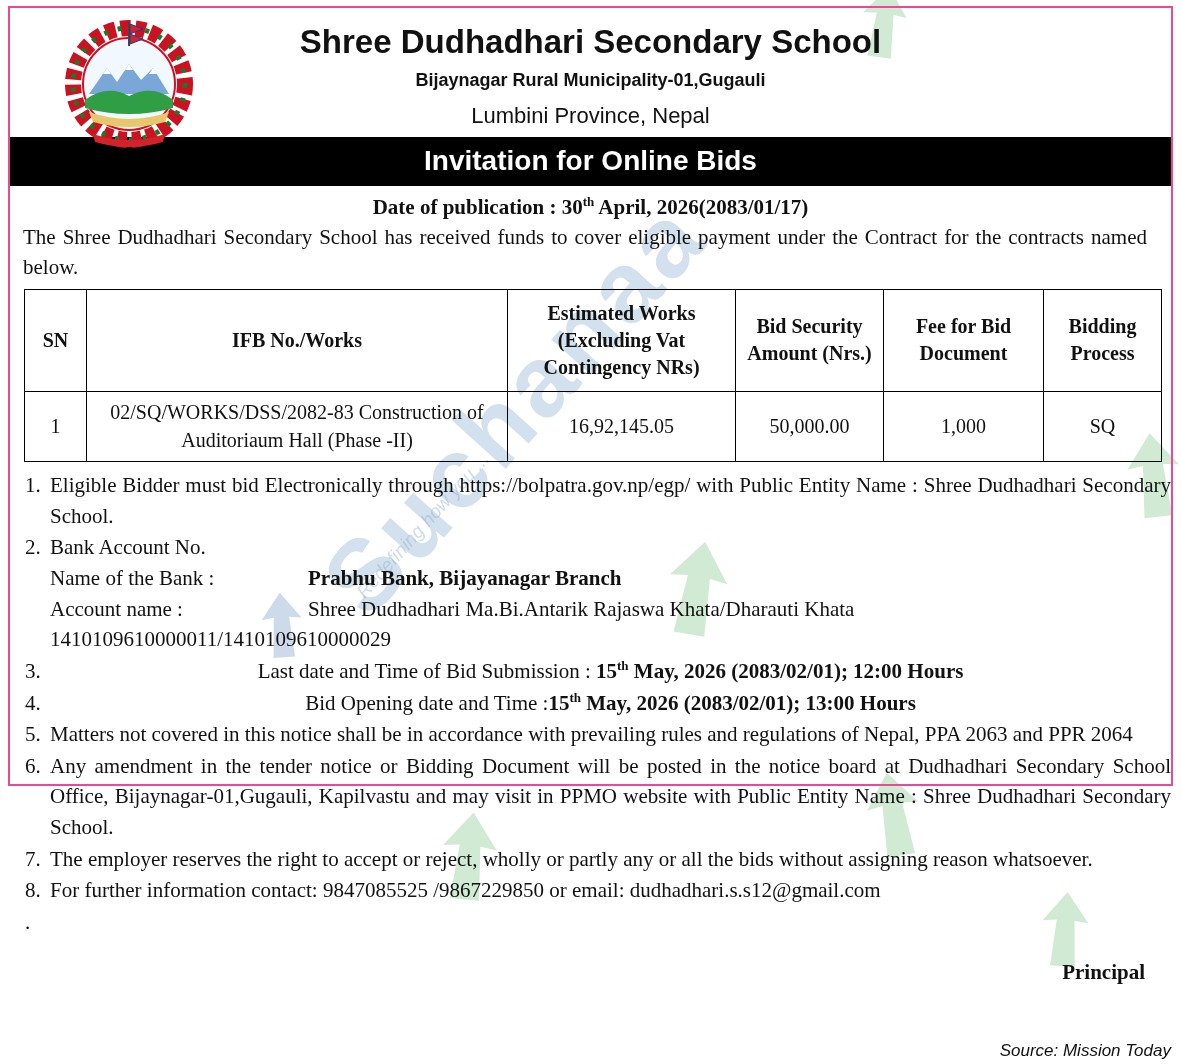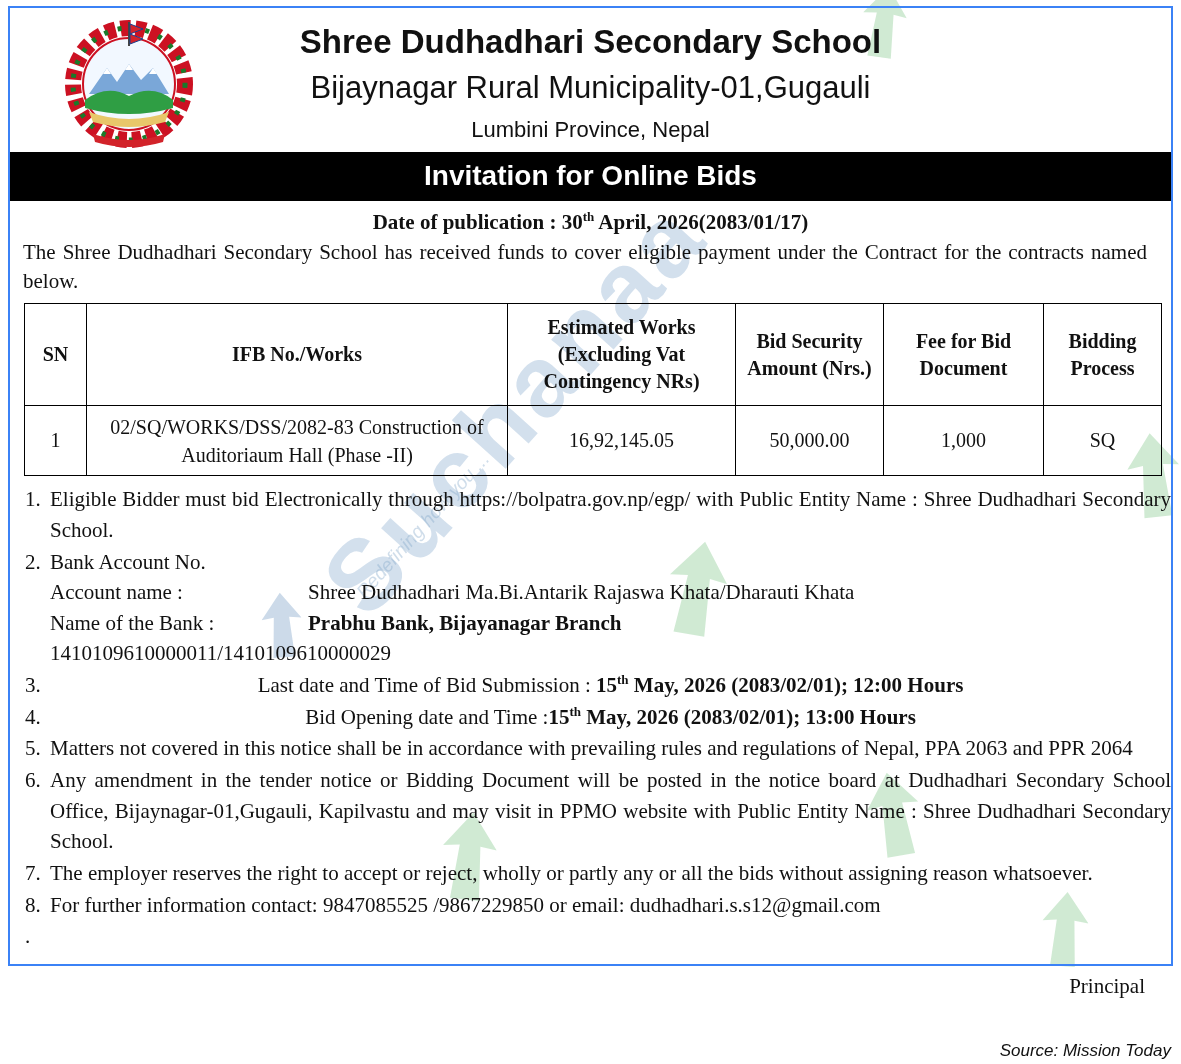--- a/index.html
+++ b/index.html
@@ -2,22 +2,22 @@
 <html><head>
 <meta charset="utf-8">
 <style>
   * { box-sizing: border-box; }
   html, body { margin:0; padding:0; background:#ffffff; }
   .page {
     position:relative; width:1181px; height:1064px; background:#fff;
     font-family:"Liberation Serif", serif; color:#111; overflow:hidden;
   }
   .doc {
-    position:absolute; left:8px; top:6px; width:1165px; height:960px;
-    border:2px solid #3b82f6; background:transparent;
+    position:absolute; left:8px; top:6px; width:1165px; height:780px;
+    border:2px solid #ec4899; background:transparent;
   }
   
   .wm-layer { position:absolute; inset:0; z-index:0; pointer-events:none; }
   .wm-text {
     position:absolute; left:300px; top:560px;
     transform:rotate(-48deg); transform-origin:left top;
     font-family:"Liberation Sans", sans-serif; font-weight:bold;
     font-size:100px; letter-spacing:5px; color:rgba(122,160,199,0.33);
   }
   .wm-tag {
@@ -27,21 +27,21 @@
     font-size:19px; color:rgba(130,165,200,0.38);
   }
   .wm-arrow { position:absolute; opacity:0.38; }
   .wm-arrow svg { display:block; }
   
   .content { position:relative; z-index:1; width:100%; height:100%; }
   .doc-header { position:relative; padding-top:8px; }
   .logo { position:absolute; left:48px; top:2px; width:142px; height:140px; }
   .title-block { text-align:center; font-family:"Liberation Sans", sans-serif; }
   .school-name { font-size:33px; font-weight:bold; margin:8px 0 0; line-height:1.1; }
-  .municipality { font-size:31px; font-weight:normal; margin:11px 0 12px; line-height:1.1; }
+  .municipality { font-size:18px; font-weight:bold; margin:11px 0 12px; line-height:1.1; }
   .province { font-size:22px; font-weight:normal; margin:13px 0 2px; line-height:1.1; }
   .banner {
     background:#000; color:#fff; text-align:center;
     font-family:"Liberation Sans", sans-serif; font-weight:bold;
     font-size:28px; padding:8px 0 9px; margin-top:9px;
   }
   .pub-date { text-align:center; font-weight:bold; font-size:21px; margin:9px 0 2px; }
   sup { font-size:0.62em; line-height:0; vertical-align:super; }
   .intro { font-size:21px; line-height:1.42; text-align:justify; margin:3px 24px 6px 13px; }
   table.bids { border-collapse:collapse; margin:4px 0 4px 14px; table-layout:fixed; width:1137px; }
@@ -52,21 +52,21 @@
   table.bids th { font-weight:bold; height:102px; line-height:1.35; }
   table.bids td { height:70px; }
   td.works { text-align:left; padding-left:10px; line-height:1.4;margin-top:25px; }
   .notes { margin:8px 0 0; font-size:21px; }
   .note { display:flex; margin:1px 0; line-height:1.46; }
   .note-num { flex:0 0 40px; padding-left:15px; }
   .note-body { flex:1; text-align:justify; }
   .bank-line { display:flex; }
   .bank-label { flex:0 0 258px; }
   .bold { font-weight:bold; }
-  .principal { text-align:right; font-weight:normal; font-size:21px; margin:22px 26px 0 12px; }
+  .principal { text-align:right; font-weight:bold; font-size:21px; margin:22px 26px 0 12px; }
   .source {
     position:absolute; right:10px; top:1041px; z-index:2;
     font-family:Liberation Sans, sans-serif; font-style:italic; font-size:17px;
   }
 </style>
 </head>
 <body>
 
 <div class="page">
 
@@ -182,26 +182,26 @@
         <div class="note">
           <span class="note-num">1.</span>
           <div class="note-body">Eligible Bidder must  bid Electronically through https://bolpatra.gov.np/egp/ with Public Entity Name : Shree Dudhadhari Secondary School.</div>
         </div>
 
         <div class="note">
           <span class="note-num">2.</span>
           <div class="note-body">
             <div>Bank Account No.</div>
             <div class="bank-line">
+              <span class="bank-label">Name of the Bank :</span>
+              <span class="bold">Prabhu Bank, Bijayanagar Branch</span>
+            </div>
+            <div class="bank-line">
               <span class="bank-label">Account name :</span>
               <span>Shree Dudhadhari Ma.Bi.Antarik Rajaswa Khata/Dharauti Khata</span>
-            </div>
-            <div class="bank-line">
-              <span class="bank-label">Name of the Bank :</span>
-              <span class="bold">Prabhu Bank, Bijayanagar Branch</span>
             </div>
             <div class="bank-line">
               <span>1410109610000011/1410109610000029</span>
             </div>
           </div>
         </div>
 
         <div class="note">
           <span class="note-num">3.</span>
           <div class="note-body" style="text-align:center;">

